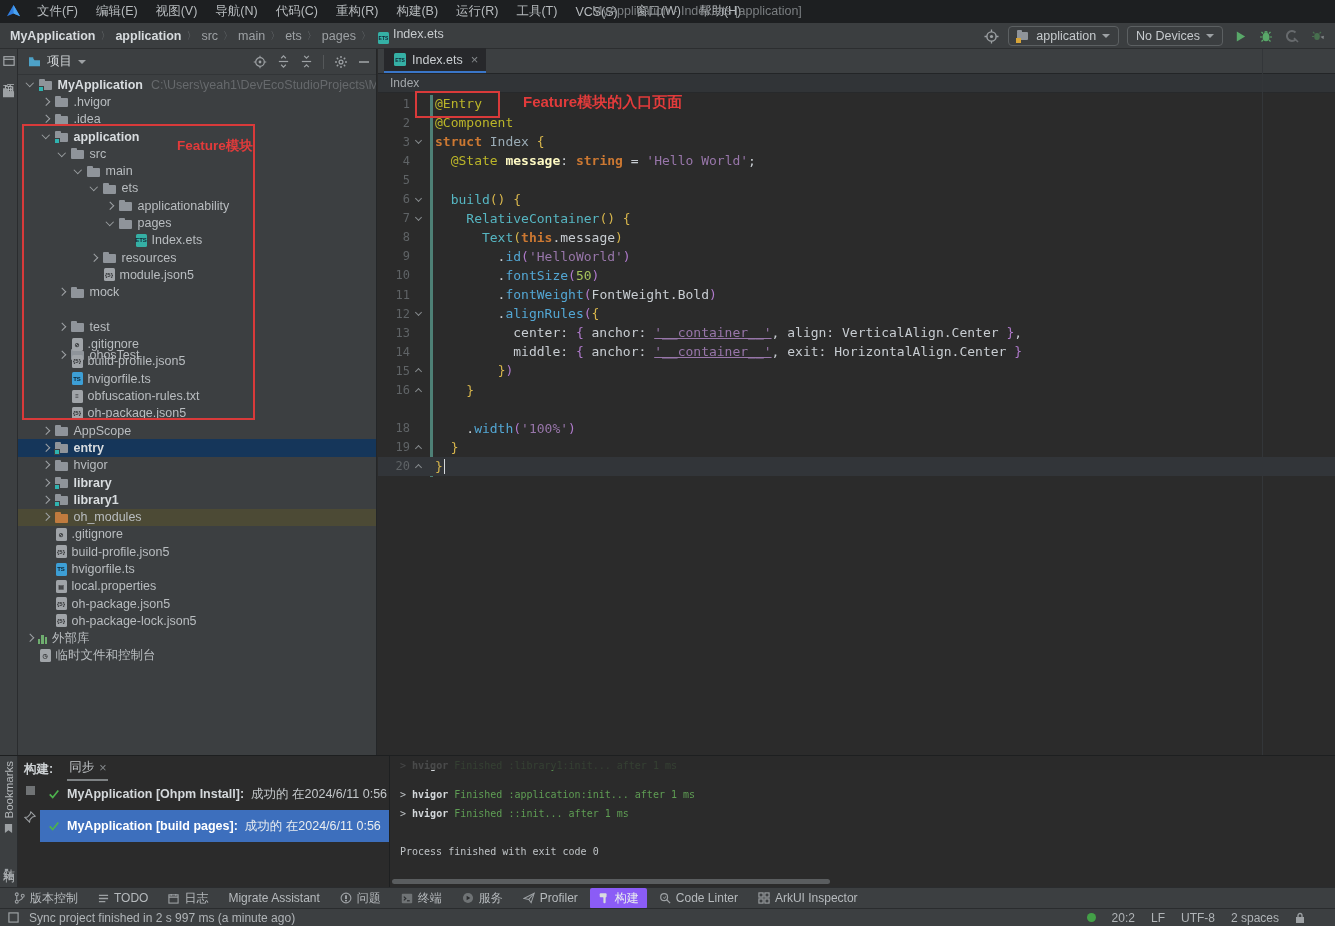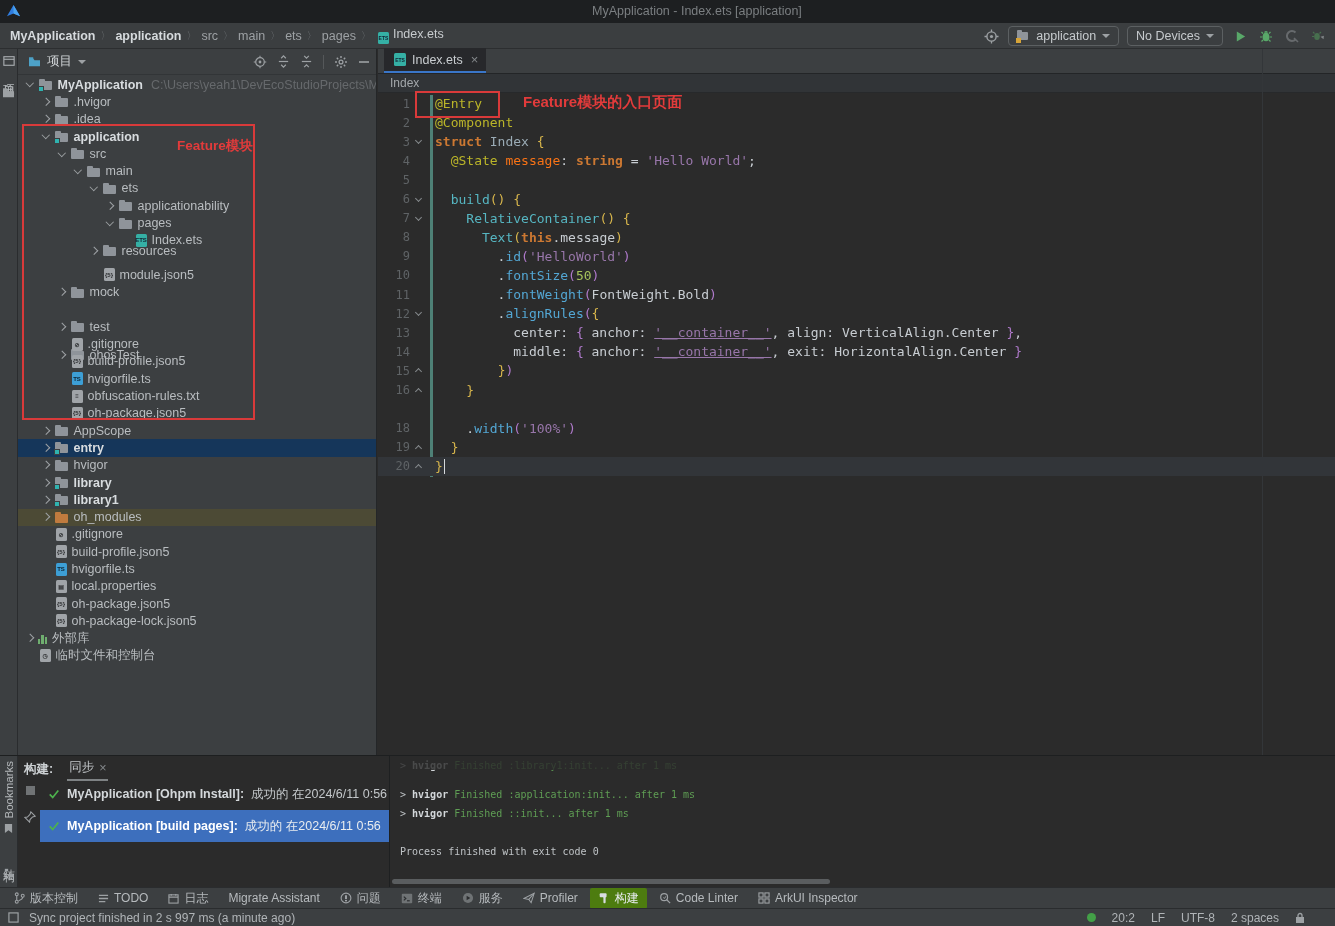--- a/index.html
+++ b/index.html
@@ -89,21 +89,21 @@
   .cline.cur { background:#323539; }
   .fv { width:5px; height:5px; border-right:1.4px solid #85898c; border-bottom:1.4px solid #85898c; transform:rotate(45deg); margin-top:-2px; }
   .fc { width:5px; height:5px; border-right:1.4px solid #85898c; border-bottom:1.4px solid #85898c; transform:rotate(-135deg); margin-top:2px; }
   #vcs-strip { position:absolute; left:52px; top:46px; width:2.5px; height:382px; background:#4e8076; }
   #right-guide { position:absolute; left:884px; top:0; width:1px; height:706px; background:#333639; }
   .caret { display:inline-block; width:1.5px; height:15px; background:#d5d9dc; vertical-align:middle; margin-left:1px; }
   
   .ann { color:#bbb529; } .kw { color:#cc7832; font-weight:bold; } .cls { color:#9aabb5; }
   .fn { color:#56b6c2; } .call { color:#53a7d4; } .str { color:#9876aa; }
   .stru { color:#9876aa; text-decoration:underline; } .num { color:#a5c25c; }
-  .pln { color:#c8cdd2; } .brY { color:#d8b64c; } .brP { color:#b07acc; } .fld { color:#f97316; font-weight:normal; }
+  .pln { color:#c8cdd2; } .brY { color:#d8b64c; } .brP { color:#b07acc; } .fld { color:#fef9c3; font-weight:bold; }
 
   
   #buildpanel { left:0; top:755px; width:1335px; height:132px; background:#2b2b2b; border-top:1px solid #1d1f20; }
   #bp-strip { position:absolute; left:0; top:0; width:18px; height:132px; background:#3c3f41; border-right:1px solid #2a2c2e; }
   #bp-header { position:absolute; left:18px; top:2px; height:22px; display:flex; align-items:center; gap:14px; padding-left:6px; }
   #bp-label { font-weight:bold; color:#ccd0d3; font-size:12.5px; }
   #bp-tab { color:#c4c8cb; font-size:12.5px; display:flex; align-items:center; gap:5px; border-bottom:2px solid #7e8284; padding:2px 2px 3px 2px; }
   #bp-tab .x { color:#84888b; }
   #bp-tools { position:absolute; left:24px; top:30px; display:flex; flex-direction:column; gap:16px; align-items:center; }
   #bp-list { position:absolute; left:40px; top:24px; width:349px; height:108px; }
@@ -114,37 +114,51 @@
   #bp-divider { position:absolute; left:389px; top:0; width:1px; height:132px; background:#1e2021; }
   #console { position:absolute; left:390px; top:0; width:945px; height:132px; overflow:hidden; font-family:"DejaVu Sans Mono", monospace; font-size:10px; }
   .con-line { position:absolute; left:10px; white-space:pre; }
   .cg { color:#5f9e54; } .cw { color:#d2d6d9; font-weight:bold; } .cp { color:#bfc3c6; }
   #con-clip { position:absolute; left:0; top:0; width:945px; height:14px; background:#2b2b2b; opacity:.82; }
   #con-hscroll { position:absolute; left:2px; top:123px; width:438px; height:5px; border-radius:3px; background:#5a5d5f; }
 
   
   #twbar { left:0; top:887px; width:1335px; height:21px; background:#3c3f41; border-top:1px solid #2a2c2e; display:flex; align-items:center; gap:4px; padding-left:6px; }
   .tw-item { display:flex; align-items:center; gap:5px; color:#b6babd; font-size:12px; padding:2px 8px; border-radius:2px; }
-  .tw-item.active { background:#4d7c0f; color:#e8ecef; }
+  .tw-item.active { background:#8b5cf6; color:#e8ecef; }
   #statusbar { left:0; top:908px; width:1335px; height:18px; background:#3c3f41; border-top:1px solid #2a2c2e; display:flex; align-items:center; font-size:12px; color:#b0b4b7; }
   #sb-right { margin-left:auto; display:flex; align-items:center; gap:16px; padding-right:30px; }
   .gdot { width:9px; height:9px; border-radius:50%; background:#43a047; }
 
   svg { display:block; }
 </style>
 </head>
 <body>
 
 <div id="app">
 
   <div id="titlebar" class="abs">
     <svg id="logo" viewBox="0 0 16 16">
       <path d="M8 1 L15 13 L8 10 L1 13 Z" fill="#2f7de0"></path>
         <path d="M8 1 L15 13 L8 10 Z" fill="#4aa3f0"></path>
     </svg>
+    <div id="menus" class="row">
+        <span class="menu-item">文件(F)</span>
+        <span class="menu-item">编辑(E)</span>
+        <span class="menu-item">视图(V)</span>
+        <span class="menu-item">导航(N)</span>
+        <span class="menu-item">代码(C)</span>
+        <span class="menu-item">重构(R)</span>
+        <span class="menu-item">构建(B)</span>
+        <span class="menu-item">运行(R)</span>
+        <span class="menu-item">工具(T)</span>
+        <span class="menu-item">VCS(S)</span>
+        <span class="menu-item">窗口(W)</span>
+        <span class="menu-item">帮助(H)</span>
+      </div>
     <div id="win-title">MyApplication - Index.ets [application]</div>
   </div>
 
   <div id="navbar" class="abs">
     <div id="crumbs">
         <span class="crumb bold">MyApplication</span>
         <span class="crumb-sep">〉</span>
         <span class="crumb bold">application</span>
         <span class="crumb-sep">〉</span>
         <span class="crumb">src</span>
@@ -320,21 +334,21 @@
           <span class="ico fold">
             <b></b>
           </span>
           <span class="lbl">pages</span>
         </div>
         <div class="trow" style="top: 155.7px; padding-left: 102px;">
           <span class="chev none"></span>
           <span class="fic ets">ETS</span>
           <span class="lbl">Index.ets</span>
         </div>
-        <div class="trow" style="top: 166px; padding-left: 70px; align-items: center;">
+        <div class="trow" style="top: 173px; padding-left: 70px; align-items: center;">
           <span class="chev r"></span>
           <span class="ico fold">
             <b></b>
           </span>
           <span class="lbl">resources</span>
         </div>
         <div class="trow" style="top: 190.3px; padding-left: 70px;">
           <span class="chev none"></span>
           <span class="fic json5">{5}</span>
           <span class="lbl">module.json5</span>

